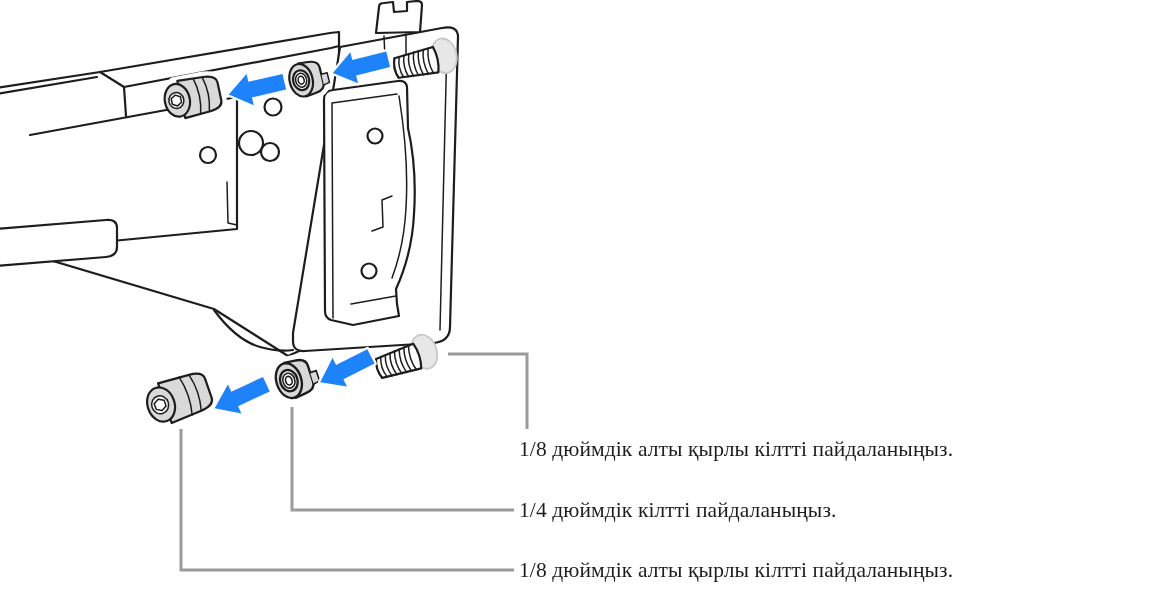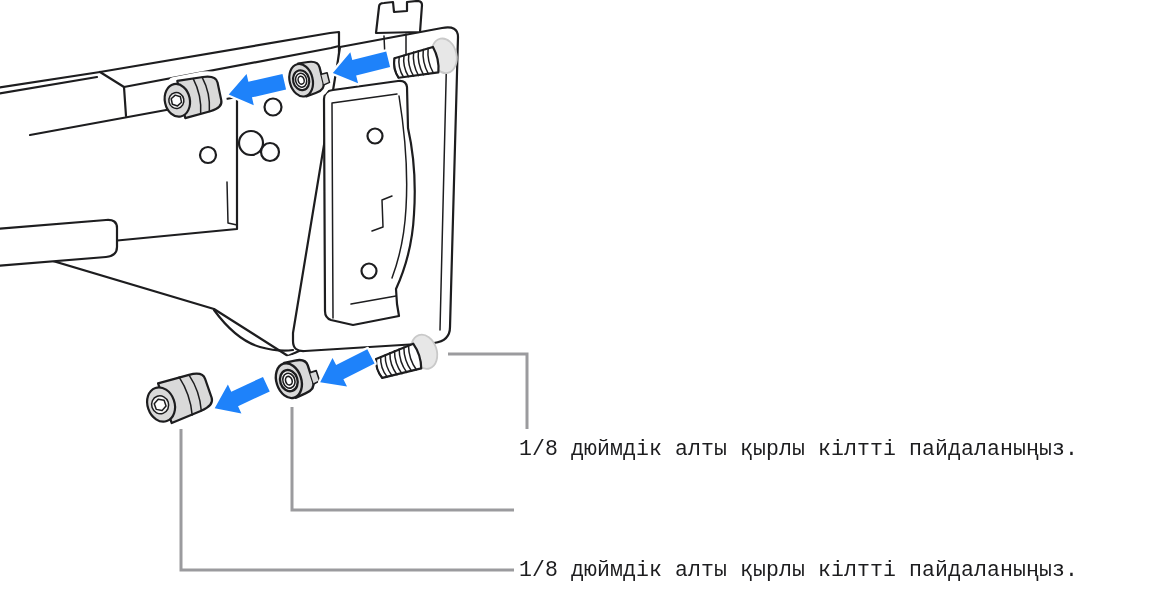--- a/index.html
+++ b/index.html
@@ -1,17 +1,17 @@
 <!DOCTYPE html>
 <html style="--background: #ffffff; --line: #1d1d1f; --arrow: #1e82fa; --metal: #d9d9d9; --metal_light: #e7e7e7; --callout: #9b9b9e; --text: #1d1d1f;"><head>
 <meta charset="utf-8">
 <style>
   html,body{margin:0;padding:0;background:#fff;}
   #stage{position:relative;width:1149px;height:599px;background:var(--background,#fff);overflow:hidden;
-         font-family:Liberation Mono, monospace;}
+         font-family:Liberation Serif, serif;}
   #stage svg{position:absolute;left:0;top:0;}
   .callout-label{position:absolute;white-space:nowrap;font-size:21.5px;line-height:25px;
                  color:var(--text,#1d1d1f);letter-spacing:0.1px;}
   
   .ol{stroke:var(--line,#1d1d1f);stroke-width:2.2;stroke-linejoin:round;stroke-linecap:round;fill:none;}
   .fw{fill:#ffffff;}
   .fm{fill:var(--metal,#d9d9d9);}
   .fl{fill:#f4f4f4;}
   .thin{stroke-width:1.5;}
   .halo{stroke:#ffffff;stroke-width:11;fill:#ffffff;stroke-linejoin:round;}
@@ -126,14 +126,15 @@
     </g>
     <g transform="translate(241,396) rotate(-25)">
       <path class="arrow" d="M-29,0 L-7,-16 L-7,-8 L28,-8 L28,8 L-7,8 L-7,16 Z"></path>
     </g>
     <g transform="translate(346,369) rotate(-27)">
       <path class="arrow" d="M-29,0 L-7,-16 L-7,-8 L28,-8 L28,8 L-7,8 L-7,16 Z"></path>
     </g>
   </svg>
 
   <div class="callout-label" style="left:519px;top:437px;">1/8 дюймдік алты қырлы кілтті пайдаланыңыз.</div>
+  <div class="callout-label" style="left:519px;top:498px;">1/4 дюймдік кілтті пайдаланыңыз.</div>
   <div class="callout-label" style="left:519px;top:558px;">1/8 дюймдік алты қырлы кілтті пайдаланыңыз.</div>
 </div>
 
 </body></html>

